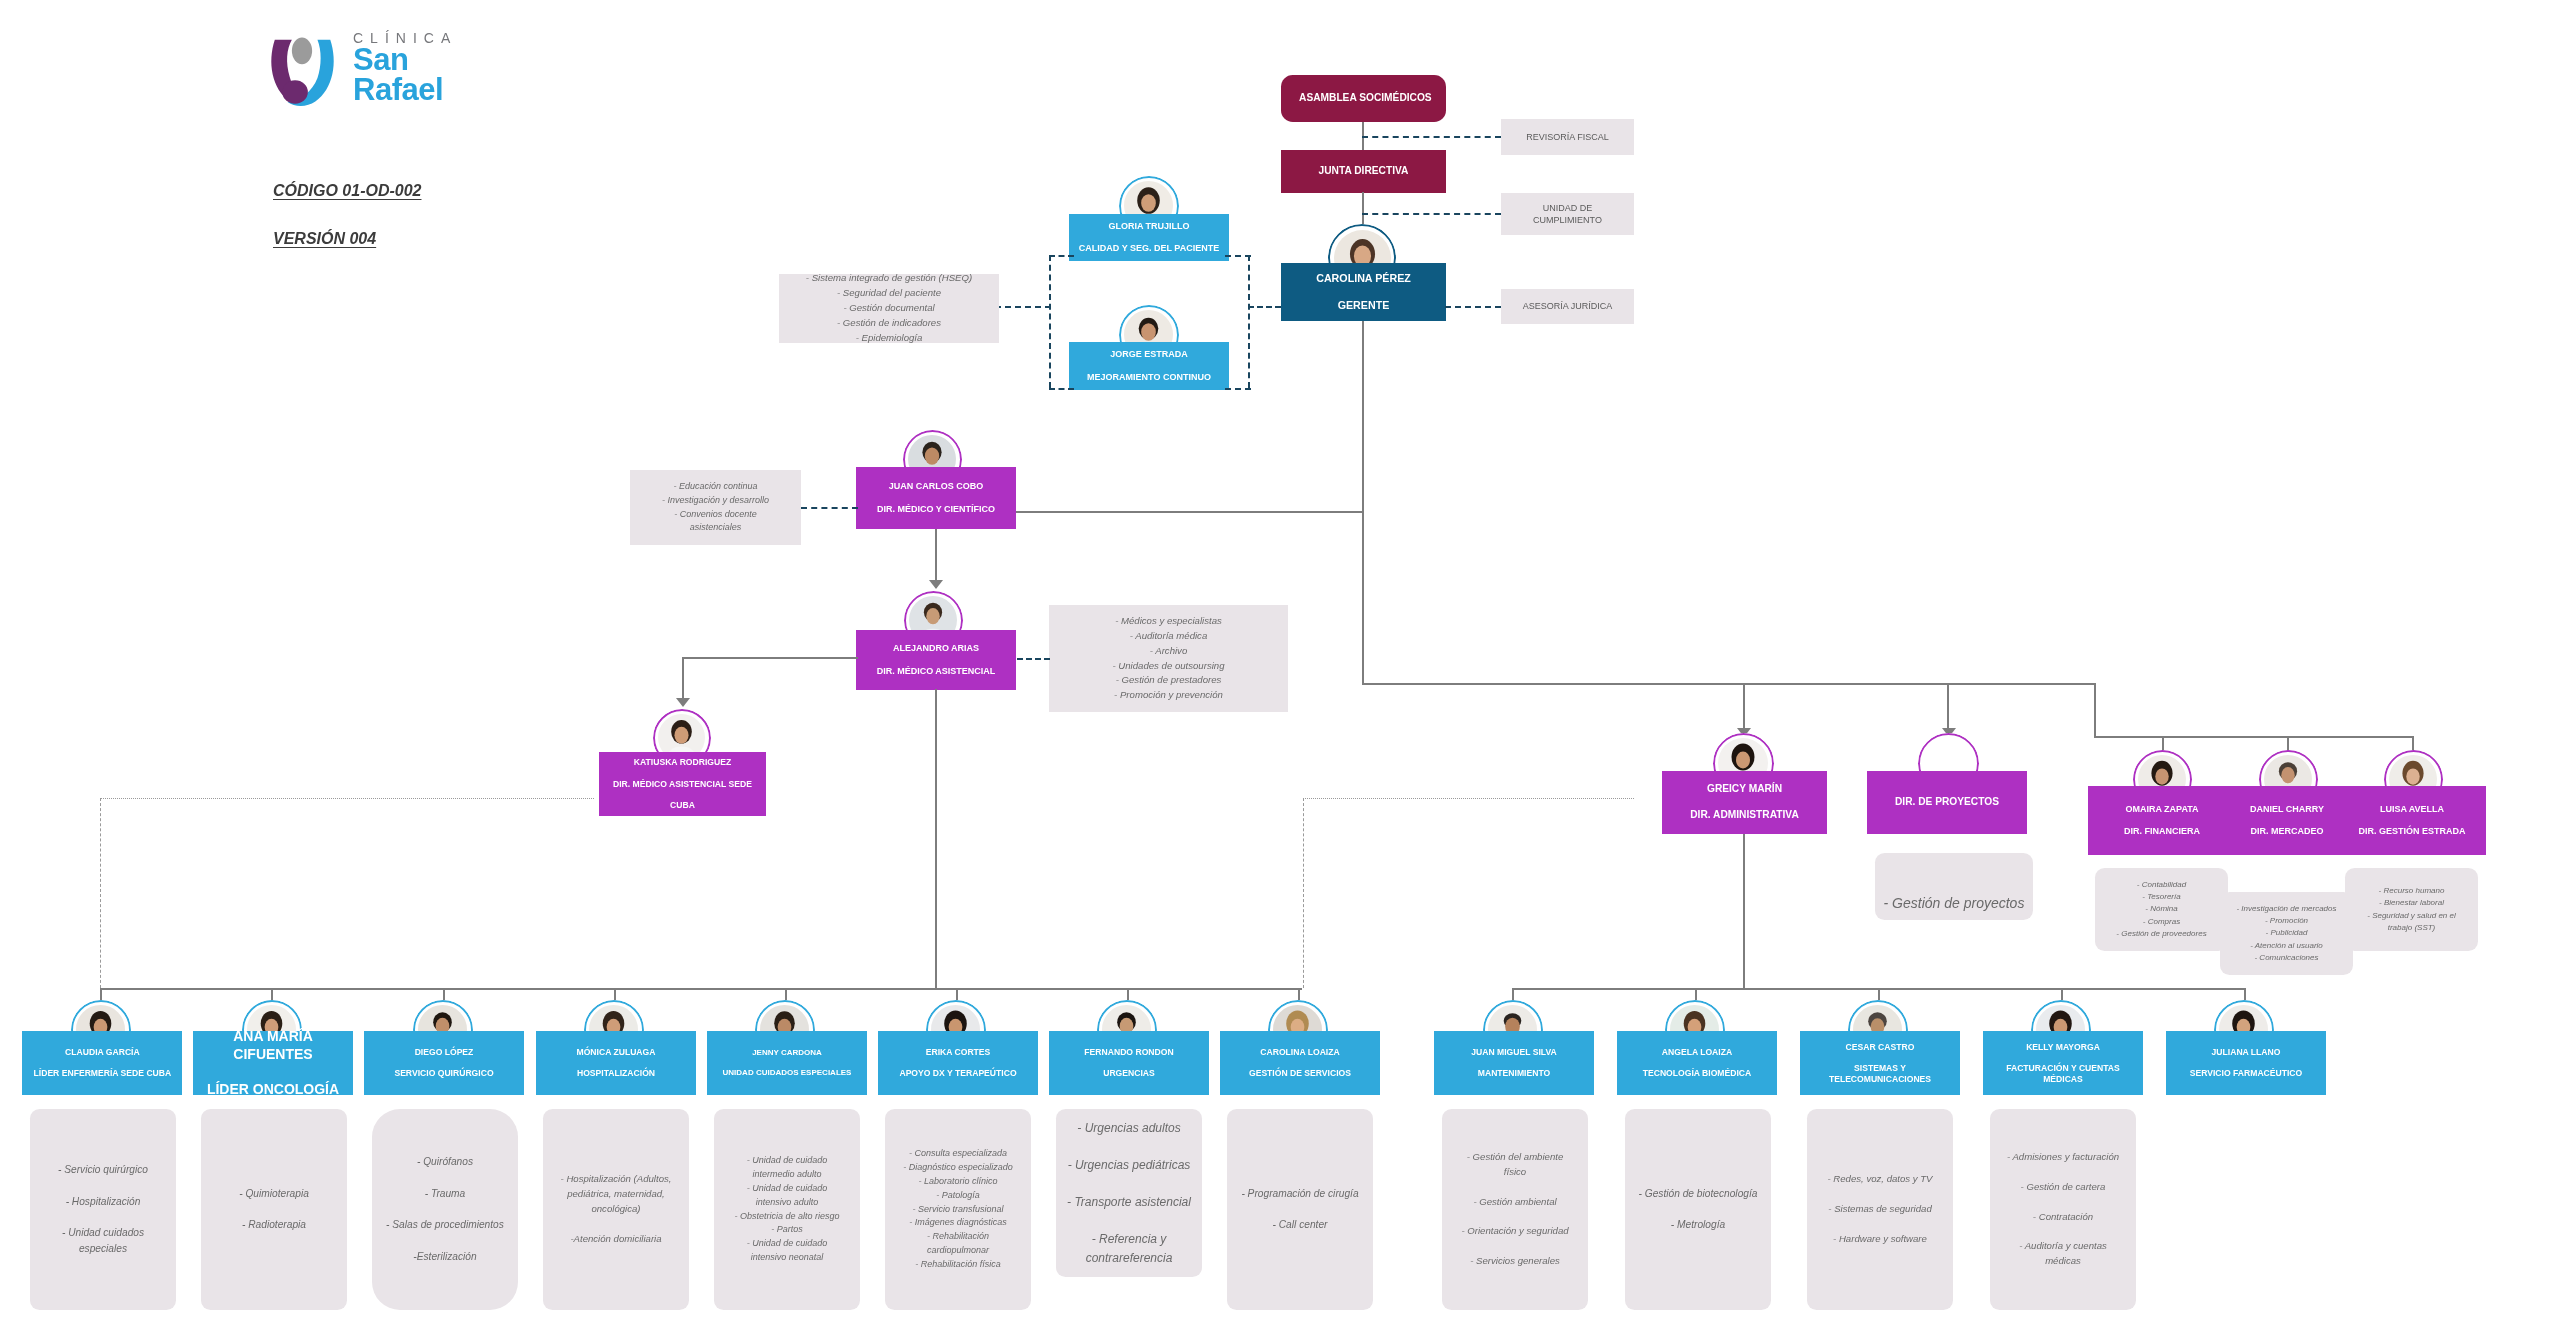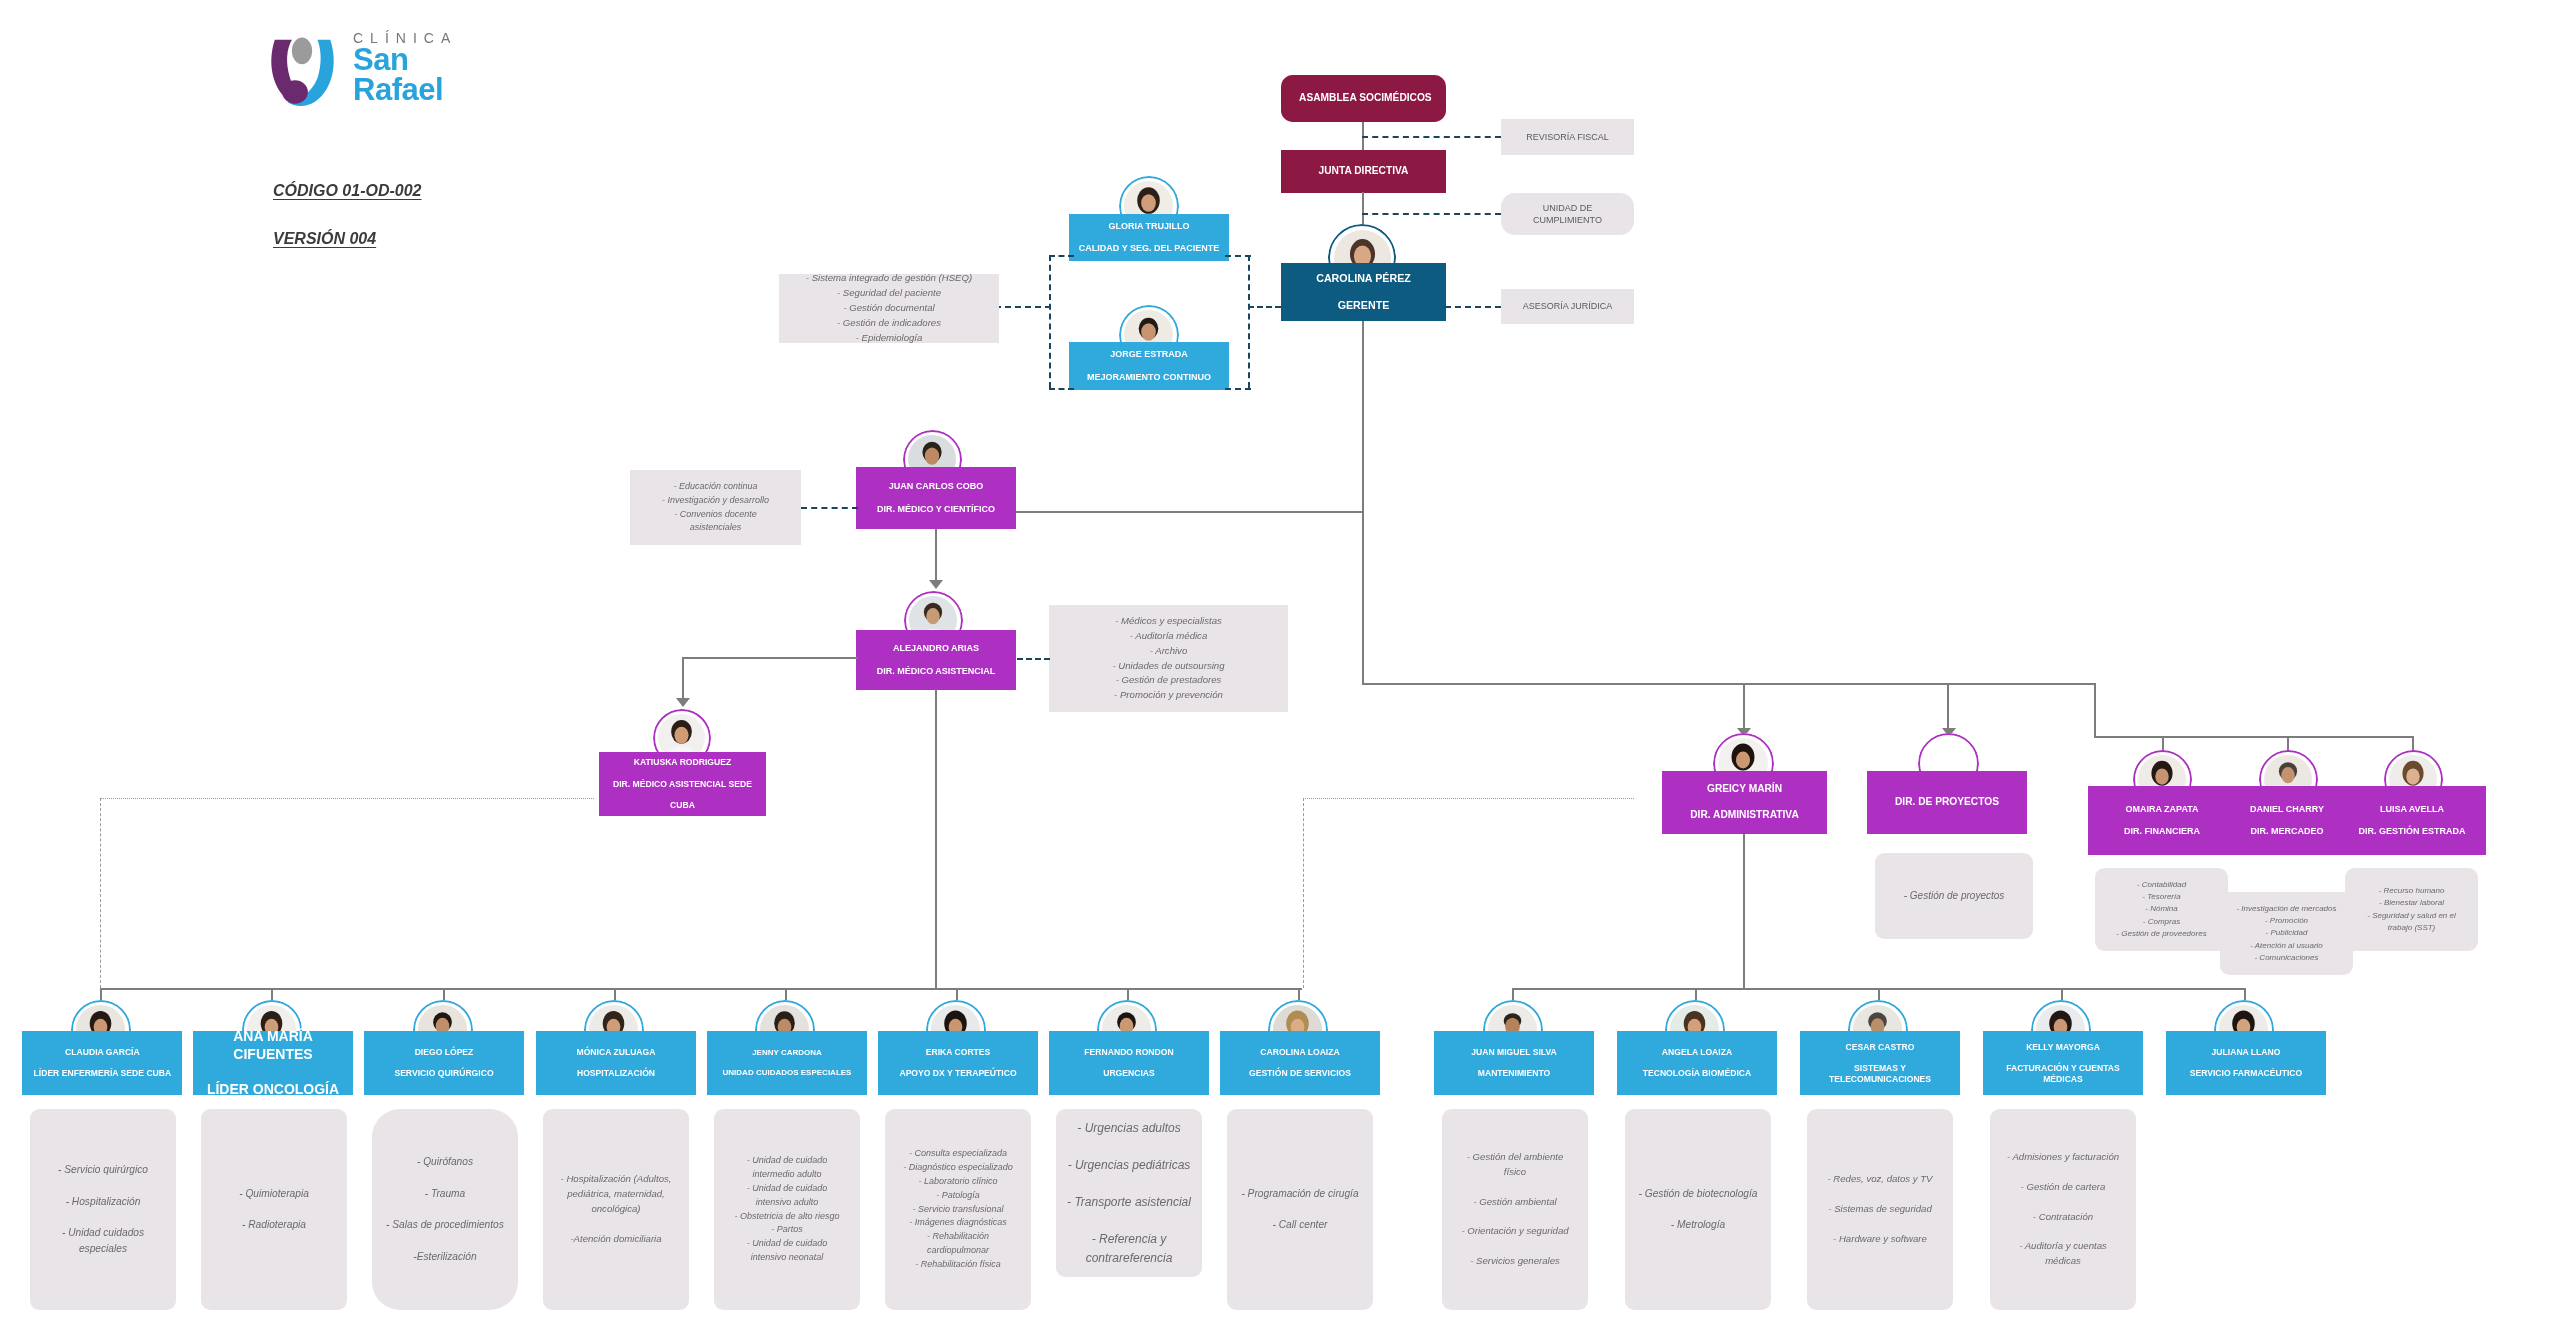--- a/index.html
+++ b/index.html
@@ -114,21 +114,21 @@
       <span>CAROLINA PÉREZ</span><br>
       <span>GERENTE</span>
     </span>
   </div>
 
   <div class="sidebox" style="left:1501px;top:119px;width:133px;height:36px;">
     <span>REVISORÍA FISCAL</span>
   </div>
   <div class="dash-h" style="left:1362px;top:136px;width:139px;"></div>
 
-  <div class="sidebox" style="left:1501px;top:193px;width:133px;height:42px;border-radius:14px;">
+  <div class="sidebox" style="left:1501px;top:193px;width:133px;height:42px;">
     <span>
       <span>UNIDAD DE</span><br>
       <span>CUMPLIMIENTO</span>
     </span>
   </div>
   <div class="dash-h" style="left:1362px;top:213px;width:139px;"></div>
 
   <div class="sidebox" style="left:1501px;top:289px;width:133px;height:35px;">
     <span>ASESORÍA JURÍDICA</span>
   </div>
@@ -303,21 +303,21 @@
       <span>DIR. ADMINISTRATIVA</span>
     </span>
   </div>
 
   <div class="avatar purple-ring" style="left:1918px;top:733px;width:61px;height:61px;">
     <div class="ring"></div>
   </div>
   <div class="node purple" style="left:1867px;top:771px;width:160px;height:63px;font-size:10.2px;">
     <span>DIR. DE PROYECTOS</span>
   </div>
-  <div class="note note-rd" style="left:1875px;top:853px;width:158px;height:86px;font-size:10px;">
+  <div class="note note-rd" style="left:1875px;top:853px;width:158px;height:67px;font-size:14px;align-items:flex-end;">
     <span style="white-space:pre-line;">- Gestión de proyectos</span>
   </div>
 
   <div class="ln vln" style="left:2162px;top:736px;height:29px;"></div>
   <div class="arrow-d" style="left:2156px;top:759px;"></div>
   <div class="avatar purple-ring" style="left:2133px;top:750px;width:59px;height:59px;">
     <div class="ring"></div>
     <div class="photo" style="left:5.3px;top:5.3px;width:48px;height:48px;">
       <svg class="ph" viewBox="0 0 100 100">
         <rect width="100" height="100" fill="#efece8"></rect>

